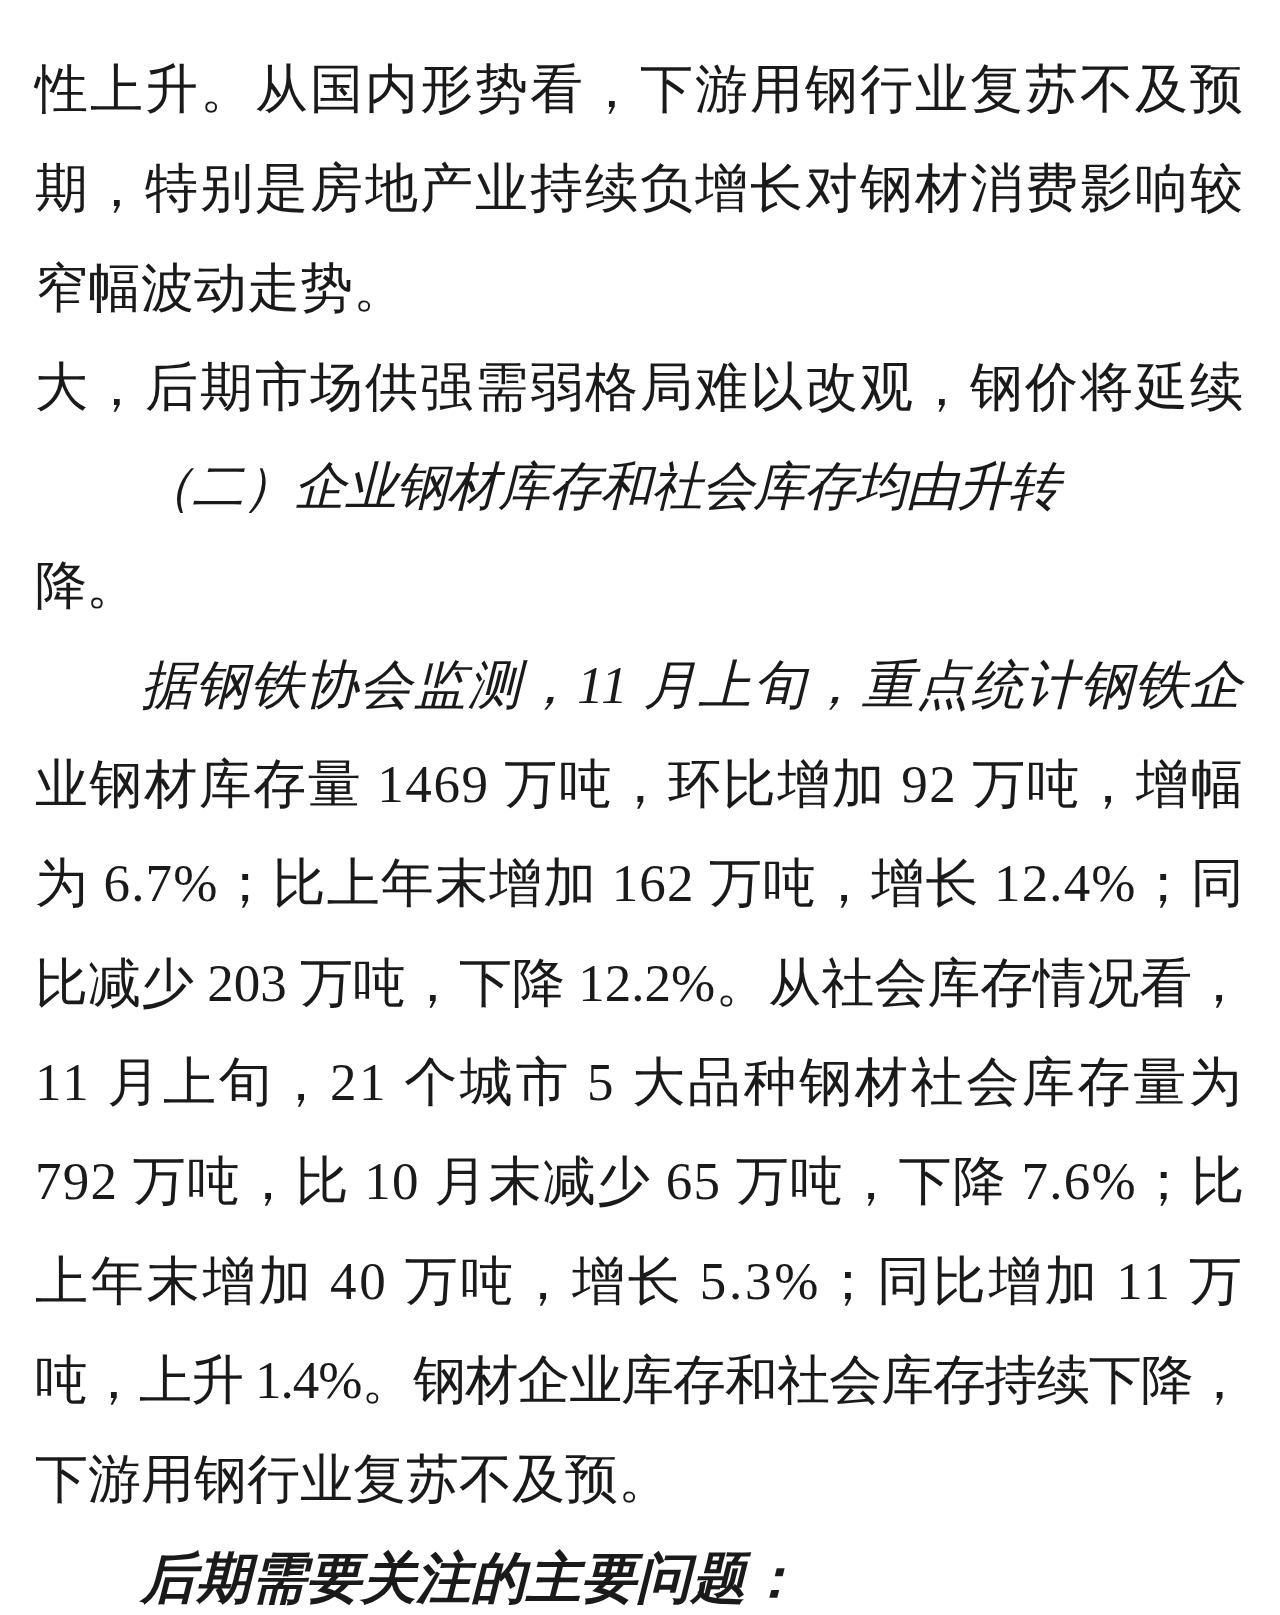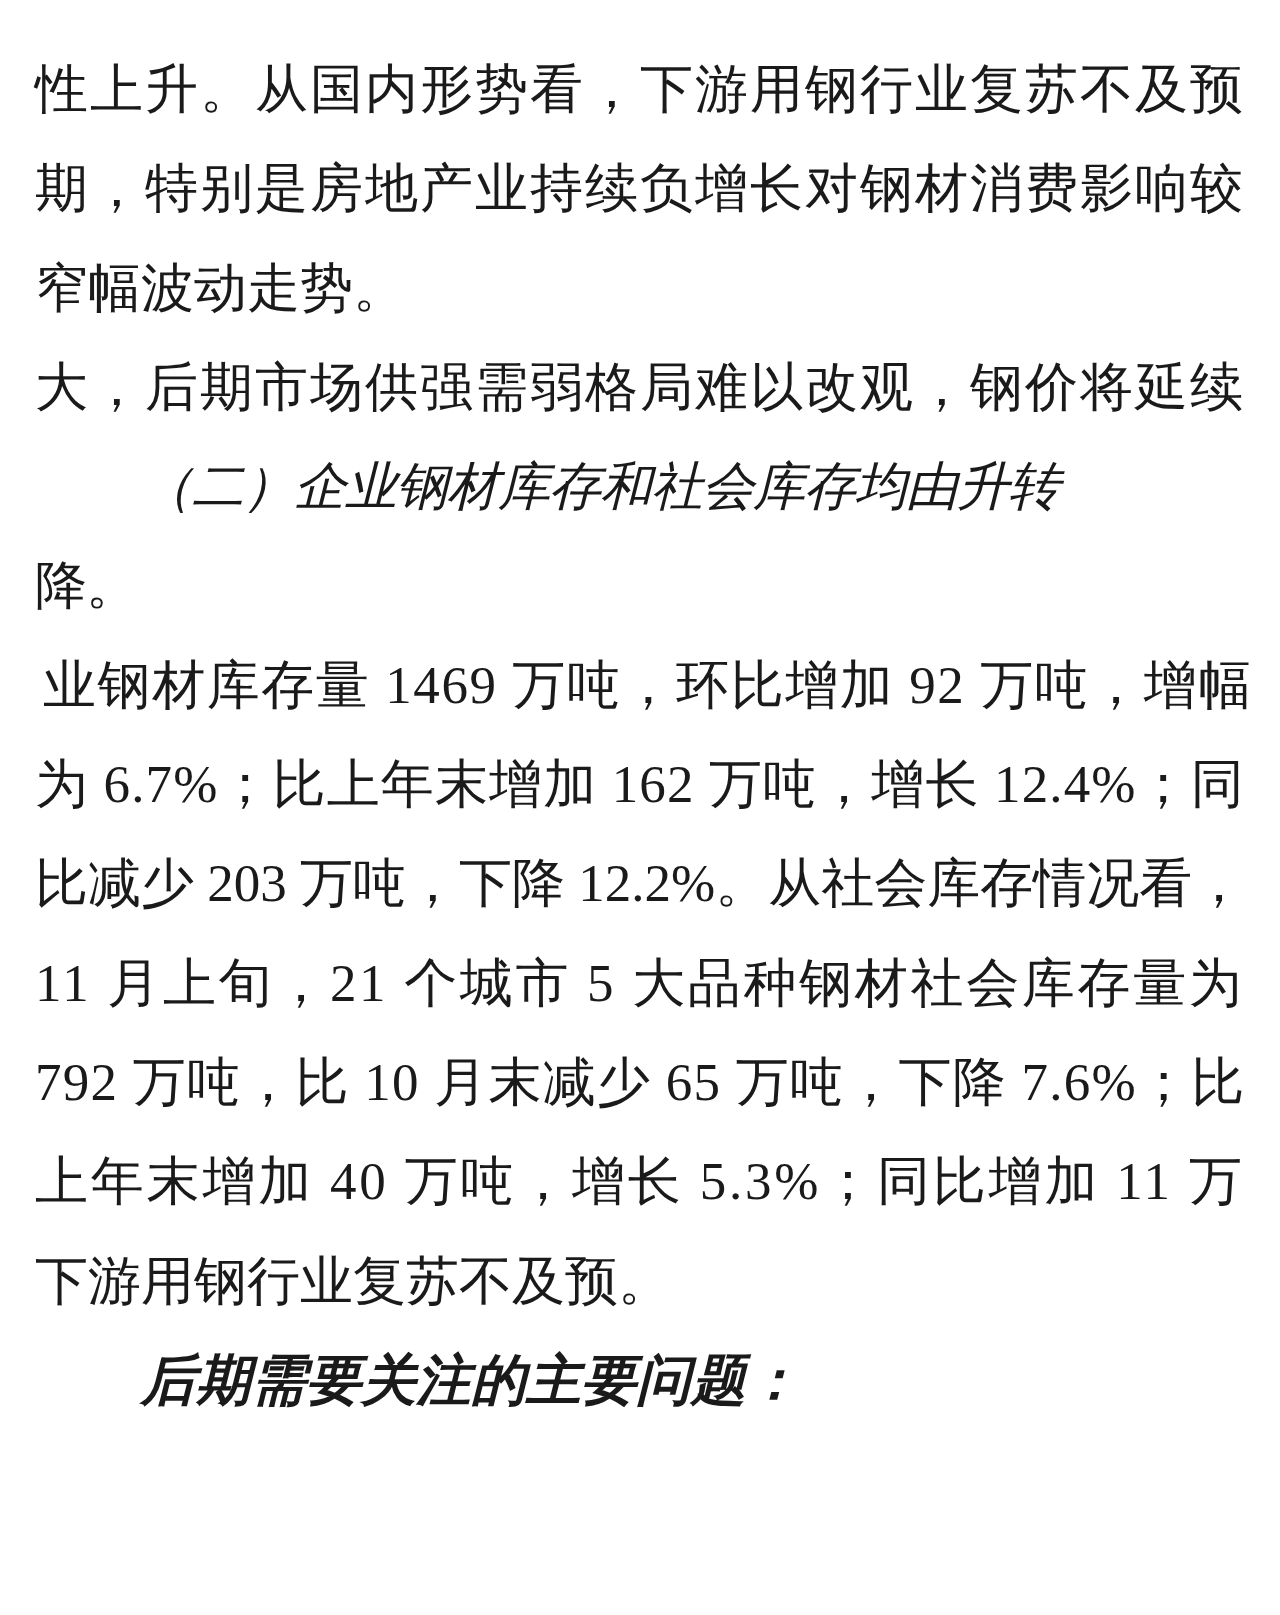--- a/index.html
+++ b/index.html
@@ -54,22 +54,24 @@
 <body style="background: rgb(255, 255, 255);">
 
 <div class="doc-page" style="background: rgb(255, 255, 255); color: rgb(26, 26, 26);">
   <div>
       <div class="line body"><span class="t" style="letter-spacing: 2px;">性上升。从国内形势看，下游用钢行业复苏不及预</span></div>
       <div class="line body"><span class="t" style="letter-spacing: 2px;">期，特别是房地产业持续负增长对钢材消费影响较</span></div>
       <div class="line body"><span class="t">窄幅波动走势。</span></div>
       <div class="line body"><span class="t" style="letter-spacing: 2px;">大，后期市场供强需弱格局难以改观，钢价将延续</span></div>
       <div class="line subheading indent"><span class="t">（二）企业钢材库存和社会库存均由升转</span></div>
       <div class="line subheading"><span class="t">降。</span></div>
-      <div class="line body"><span class="t" style="letter-spacing: 1.57143px; margin-left: 8px;">业钢材库存量 1469 万吨，环比增加 92 万吨，增幅</span></div>
+      <div class="line body indent"><span class="t" style="letter-spacing: 1.5px;">据钢铁协会监测，11 月上旬，重点统计钢铁企</span></div>
+      <div class="line body"><span class="t" style="letter-spacing: 1.57143px;">业钢材库存量 1469 万吨，环比增加 92 万吨，增幅</span></div>
       <div class="line body"><span class="t" style="letter-spacing: 1.12903px;">为 6.7%；比上年末增加 162 万吨，增长 12.4%；同</span></div>
       <div class="line body"><span class="t" style="letter-spacing: 0px; text-align: center;">比减少 203 万吨，下降 12.2%。从社会库存情况看，</span></div>
       <div class="line body"><span class="t" style="letter-spacing: 2.66667px;">11 月上旬，21 个城市 5 大品种钢材社会库存量为</span></div>
       <div class="line body"><span class="t" style="letter-spacing: 1.25px;">792 万吨，比 10 月末减少 65 万吨，下降 7.6%；比</span></div>
       <div class="line body"><span class="t" style="letter-spacing: 2.7931px;">上年末增加 40 万吨，增长 5.3%；同比增加 11 万</span></div>
+      <div class="line body"><span class="t" style="letter-spacing: -1.03846px;">吨，上升 1.4%。钢材企业库存和社会库存持续下降，</span></div>
       <div class="line body"><span class="t">下游用钢行业复苏不及预。</span></div>
       <div class="line section-heading indent"><span class="t">后期需要关注的主要问题：</span></div>
     </div>
 </div>
 
 </body></html>

